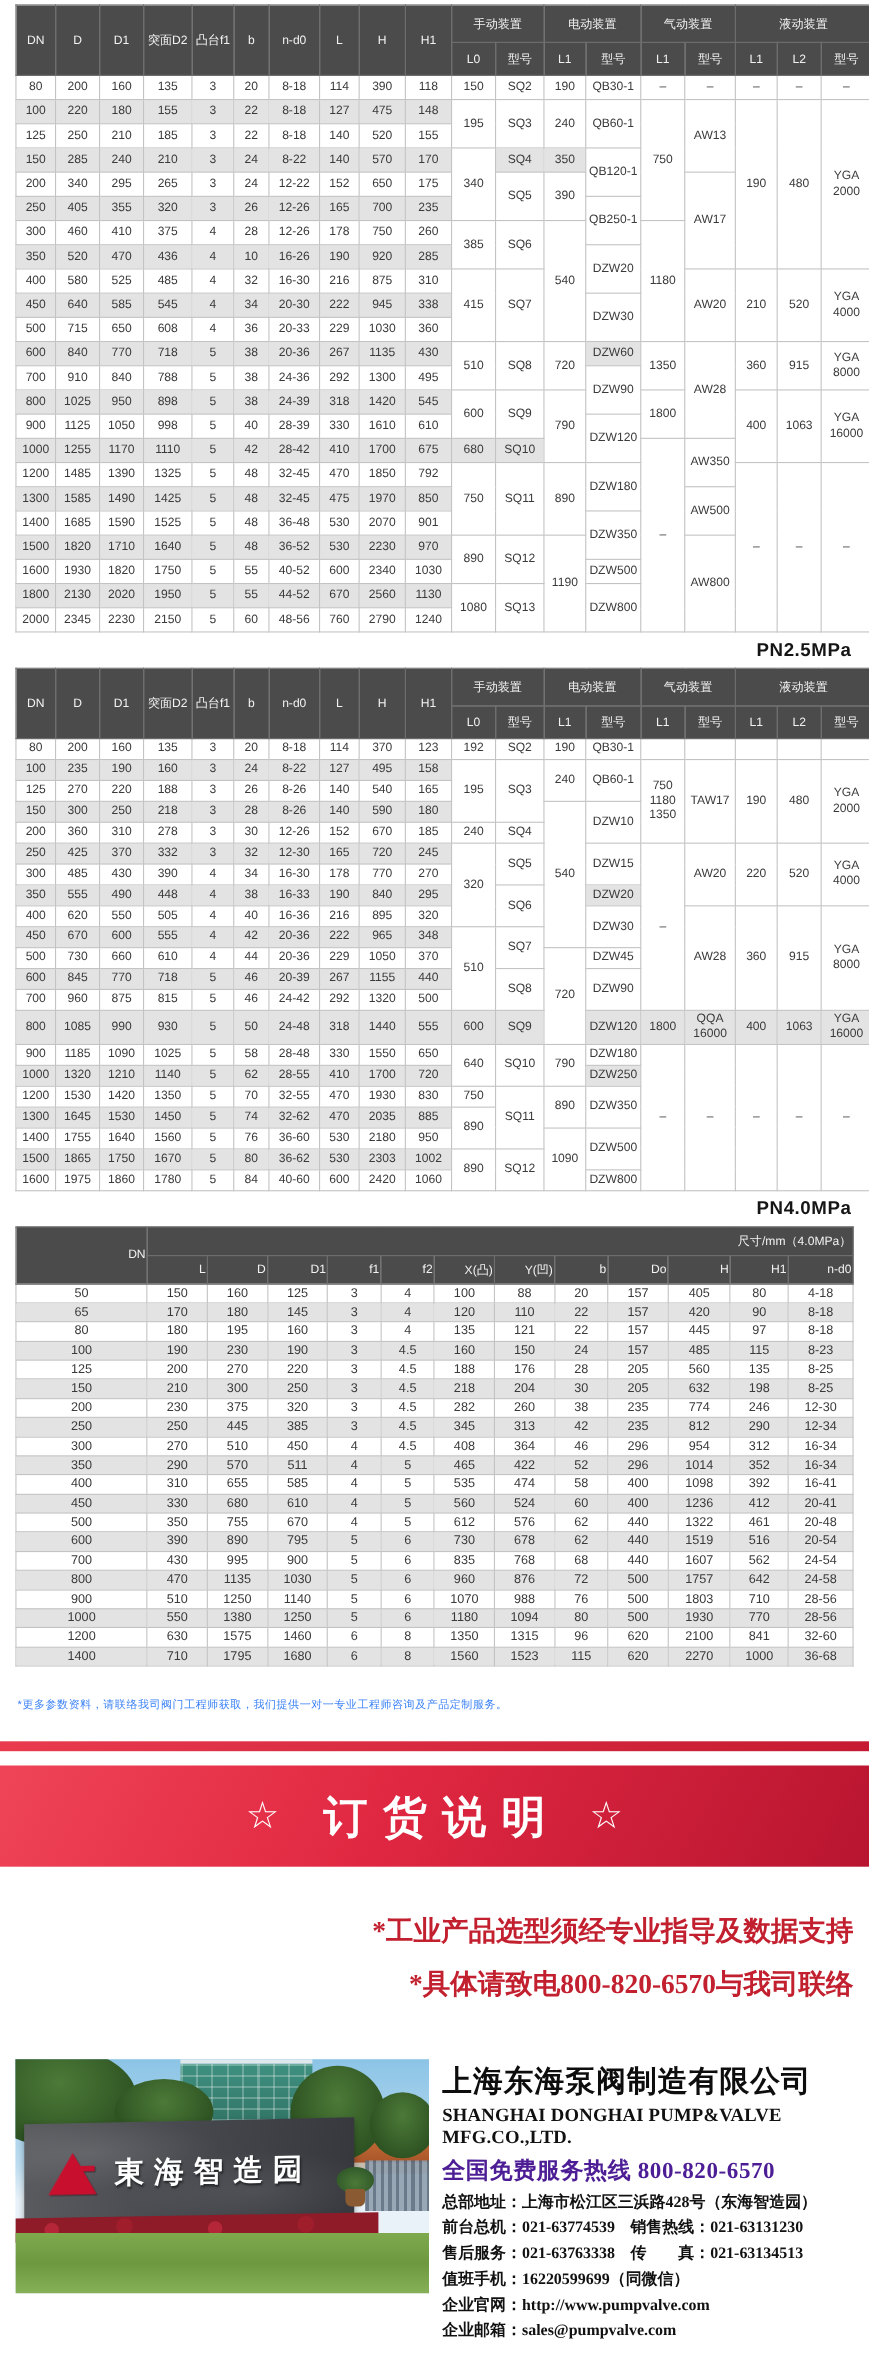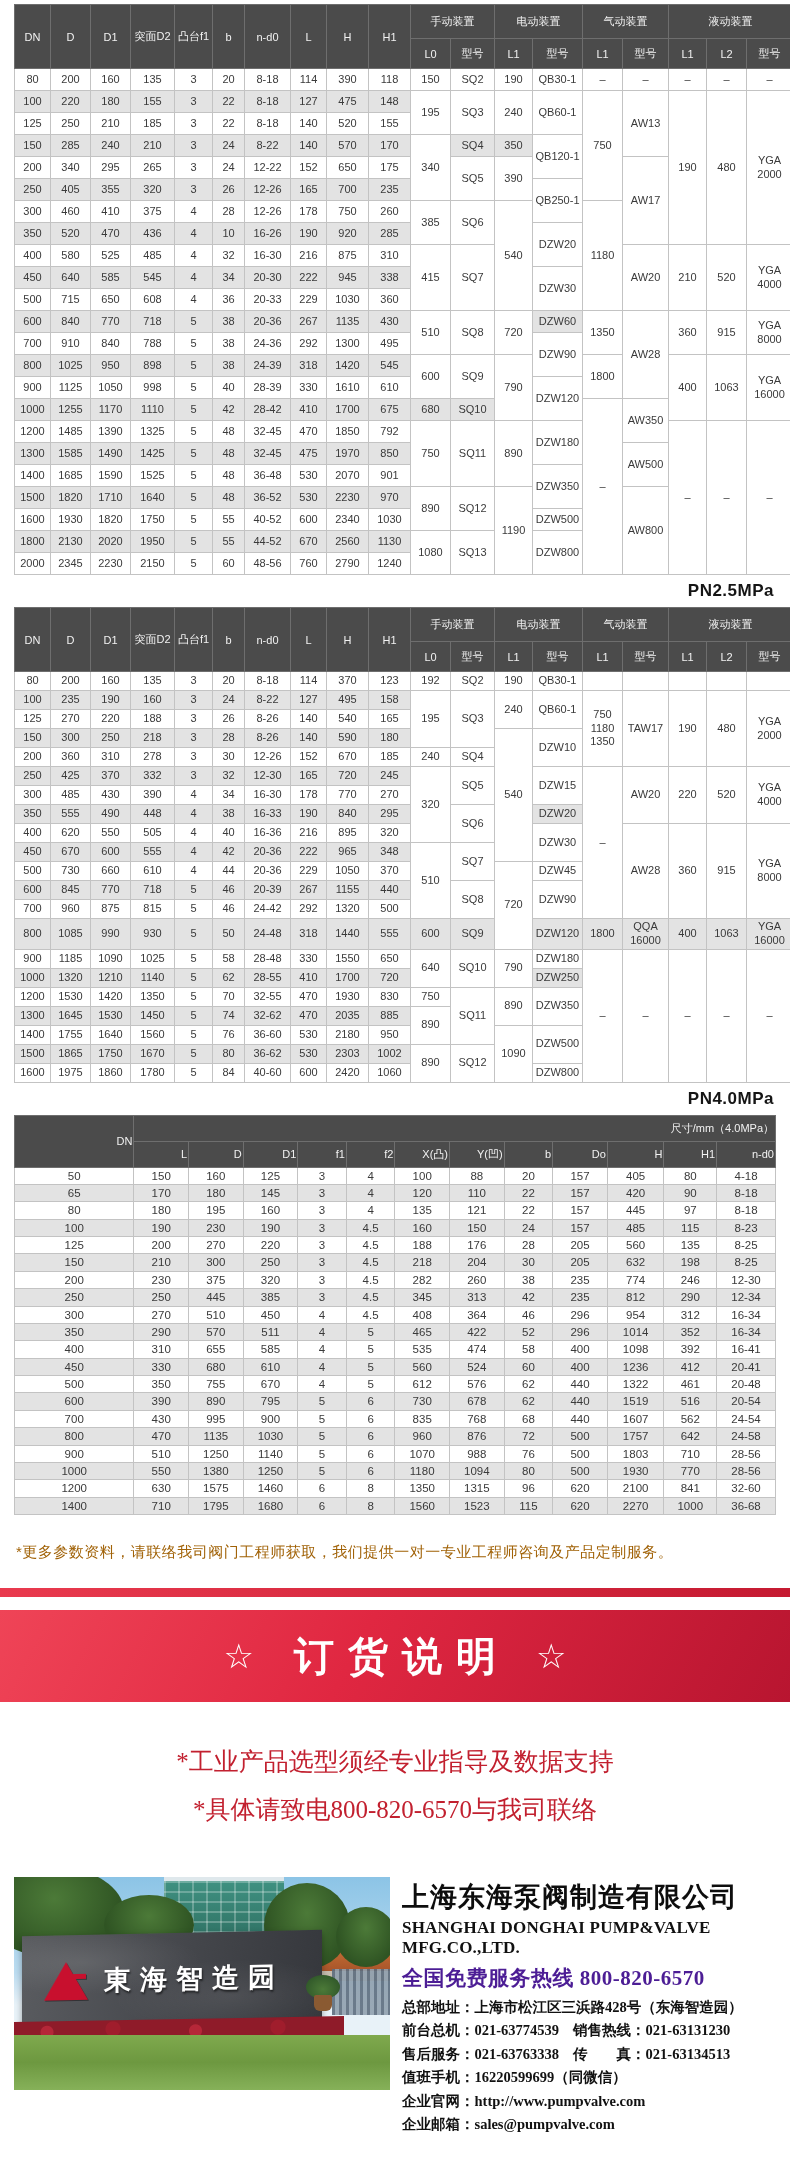--- a/index.html
+++ b/index.html
@@ -32,43 +32,43 @@
   table.t1 td { height:22px; }
   table.t2 td { height:19px; }
   table.t3 td { height:17px; font-size:11.5px; }
   table.t1 thead tr:first-child th, table.t2 thead tr:first-child th { height:34px; }
   table.t1 thead tr:last-child th,  table.t2 thead tr:last-child th  { height:30px; }
   table.t3 th { height:26px;text-align:right; }
   tr.stripe td { background:#e3e3e3; }
   td.merged { background:#fff !important; }
 
   .note {
-    font-size:15px; color:#a16207; padding:28px 2px 0 2px; letter-spacing:0.5px;
+    font-size:10px; color:#3b82f6; padding:28px 2px 0 2px; letter-spacing:0.5px;
   }
 
   .banner-strip {
     margin-top:26px; height:9px; width:790px; margin-left:-14px;
     background:linear-gradient(90deg,#e93a4e,#c51a31);
   }
   .banner {
     margin-top:13px; margin-left:-14px; width:790px; height:92px;
     background:linear-gradient(118deg,#ef4457 0%,#e02741 45%,#b81530 100%);
     display:flex; align-items:center; justify-content:center; gap:26px;
     color:#fff;
   }
   .banner .star { font-size:34px; font-weight:bold; }
   .banner .banner-text {
     font-size:40px; font-weight:bold; letter-spacing:14px; text-indent:14px;
     font-family:"Liberation Sans","DejaVu Sans",sans-serif;
   }
 
   .notice {
-    margin-top:36px; text-align:center;
+    margin-top:36px; text-align:right;
     font-family:"Liberation Serif","DejaVu Serif",serif;
-    font-weight:normal; color:#c2202f; font-size:25px; line-height:1.9;
+    font-weight:bold; color:#c2202f; font-size:25px; line-height:1.9;
   }
 
   .footer { display:flex; margin-top:44px; gap:12px; }
 
   
   .photo { position:relative; width:376px; height:213px; overflow:hidden; flex:none;
            background:linear-gradient(180deg,#8cc4e6 0%,#bcdcf0 45%,#e8f2f8 60%); }
   .ph-building { position:absolute; left:150px; top:0; width:120px; height:66px;
     background:
       repeating-linear-gradient(90deg, rgba(255,255,255,.25) 0 2px, transparent 2px 14px),

